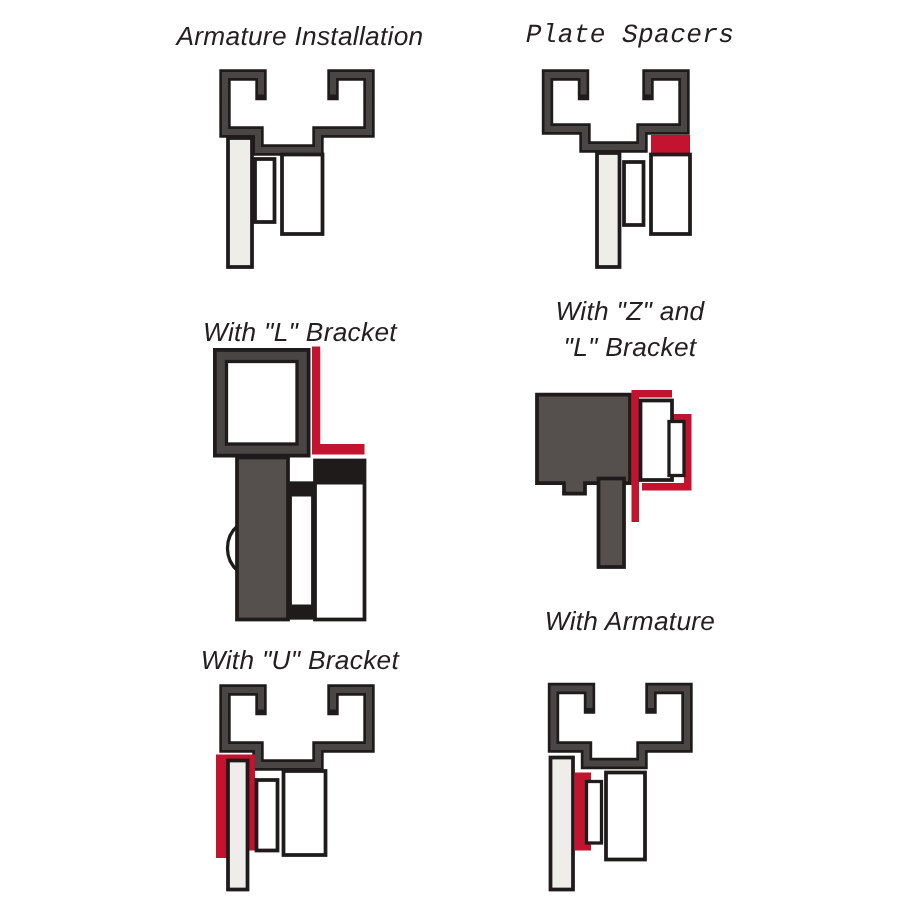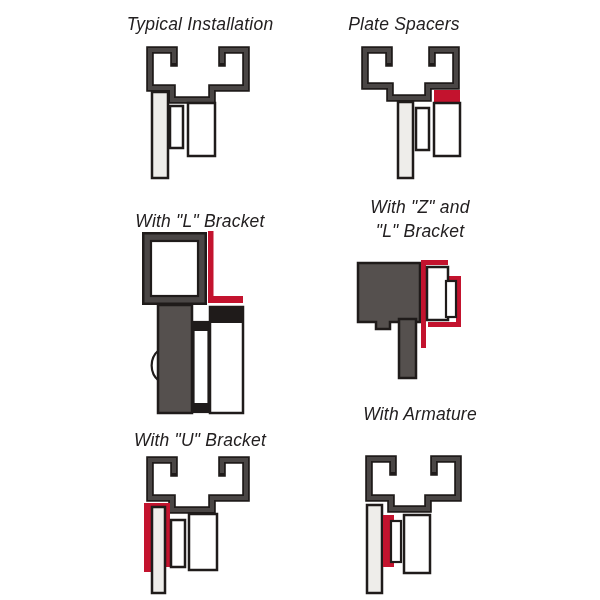--- a/index.html
+++ b/index.html
@@ -23,33 +23,33 @@
   .door-light{fill:var(--door-light,#eeedea);}
   .white-part{fill:var(--white,#ffffff);}
   .dark-part{fill:var(--block-gray,#55504e);}
   .black-part{fill:var(--outline-black,#1f1b1a);}
   .gray-part{fill:var(--frame-gray,#4a4645);}
   .red-part{fill:var(--accent-red,#c3132e);}
 </style>
 </head>
 <body>
 
-<div class="panel-title" style="left:100px;top:13px;width:200px;">Typical Installation</div>
+<div class="panel-title" style="left:100px;top:13px;width:200px;">Armature Installation</div>
 
 <svg class="diagram" style="left:130px;top:38px;width:150px;height:145px;" viewBox="130 38 150 145">
   <g>
     <path class="frame-edge" d="M 174,63 V 50 H 150 V 88 H 172 V 100 H 212 V 88 H 246 V 50 H 222 V 63"></path>
     <path class="frame-core" d="M 174,63 V 50 H 150 V 88 H 172 V 100 H 212 V 88 H 246 V 50 H 222 V 63"></path>
   </g>
   <rect class="door-light outl" x="152" y="92" width="16" height="86"></rect>
   <rect class="white-part outl" x="170" y="106" width="13" height="42"></rect>
   <rect class="white-part outl" x="188" y="103" width="27" height="53"></rect>
 </svg>
 
-<div class="panel-title" style="left:304px;top:13px;width:200px;">Plate Spacers</div>
+<div class="panel-title" style="left:320px;top:13px;width:200px;font-family:Liberation Mono, monospace;">Plate Spacers</div>
 
 <svg class="diagram" style="left:350px;top:38px;width:130px;height:145px;" viewBox="350 38 130 145">
   <g>
     <path class="frame-edge" d="M 389,63 V 50 H 365 V 86 H 390 V 98 H 428 V 86 H 456 V 50 H 432 V 63"></path>
     <path class="frame-core" d="M 389,63 V 50 H 365 V 86 H 390 V 98 H 428 V 86 H 456 V 50 H 432 V 63"></path>
   </g>
   <rect class="red-part" x="434" y="90" width="26" height="13"></rect>
   <rect class="door-light outl" x="398" y="102" width="15" height="76"></rect>
   <rect class="white-part outl" x="416" y="108" width="13" height="42"></rect>
   <rect class="white-part outl" x="434" y="103" width="26" height="53"></rect>

